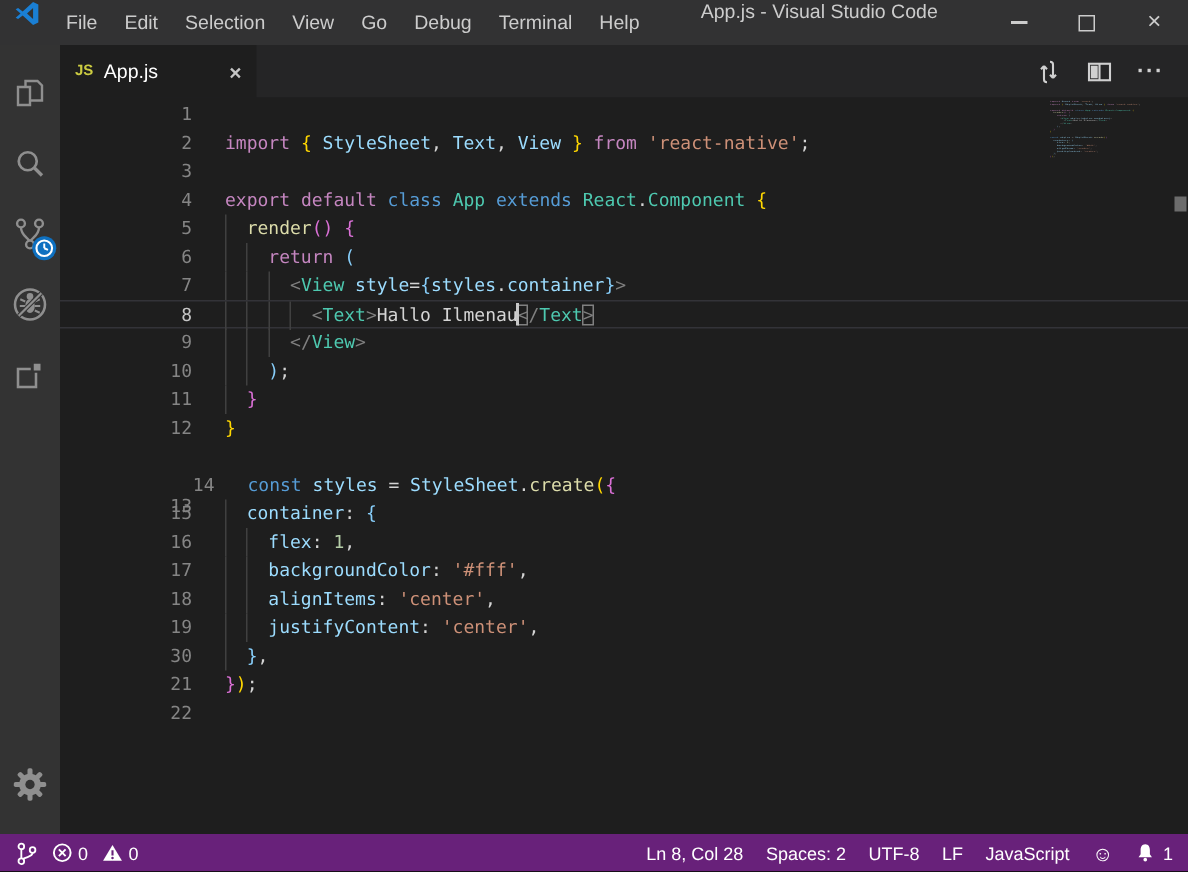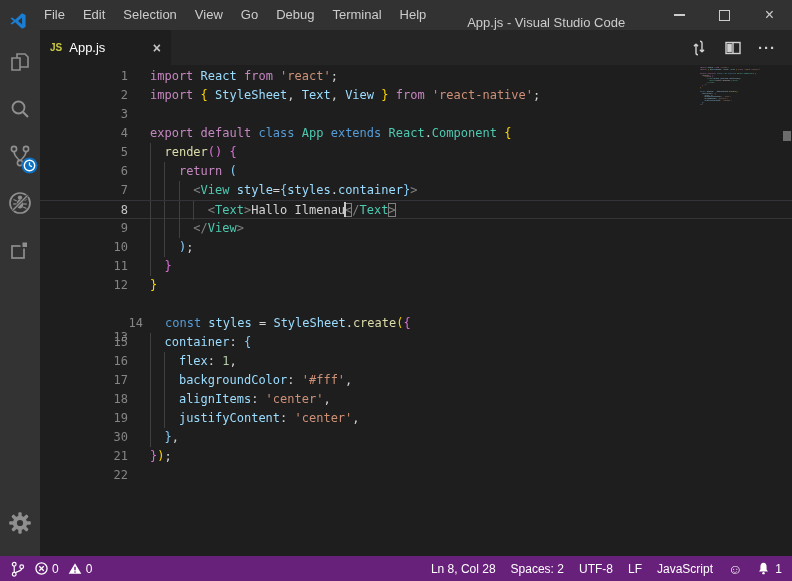--- a/index.html
+++ b/index.html
@@ -1,21 +1,21 @@
 <!DOCTYPE html>
 <html style="--titlebar_bg: #323233; --tabbar_bg: #252526; --editor_bg: #1e1e1e; --activitybar_bg: #333333; --statusbar_bg: #68217A; --badge_bg: #0e70c0; --js_icon: #cbcb41;"><head>
 <meta charset="utf-8">
 <style>
   html,body{margin:0;padding:0;background:#000;}
   .window{position:relative;width:792px;height:581px;background:var(--editor_bg,#1e1e1e);
     font-family:"Liberation Sans",sans-serif;overflow:hidden;-webkit-font-smoothing:antialiased;}
 
   
   .titlebar{position:absolute;top:0;left:0;right:0;height:30px;background:var(--titlebar_bg,#323233);
-    display:flex;align-items:flex-end;color:#cccccc;font-size:13px;}
+    display:flex;align-items:flex-start;color:#cccccc;font-size:13px;}
   .logo{width:18px;height:18px;margin:0 8px 0 9px;flex:0 0 auto;}
   .menu{display:flex;align-items:center;height:100%;}
   .menu-item{padding:0 9px;line-height:30px;cursor:default;}
   .win-title{flex:1;text-align:center;color:#cccccc;white-space:nowrap;overflow:hidden;}
   .win-controls{display:flex;height:100%;}
   .win-btn{width:45px;height:100%;display:flex;align-items:center;justify-content:center;color:#cccccc;}
   .min-glyph{display:block;width:11px;height:1.4px;background:#cccccc;}
   .max-glyph{display:block;width:9px;height:9px;border:1.1px solid #cccccc;}
   .close-glyph{font-size:16px;line-height:16px;}
 
@@ -190,21 +190,20 @@
         <rect x="3.2" y="3.8" width="4.6" height="8.4" fill="#d0d0d0"></rect>
       </svg>
       <span class="more-dots">···</span>
     </div>
   </div>
 
   <div class="editor">
     <div id="lines">
         <div class="row" style="top: 2px;">
           <span class="ln">1</span>
-          <span class="codeline"><span class="tk-kwP">import</span><span class="tk-pln"> </span><span class="tk-var">React</span><span class="tk-pln"> </span><span class="tk-kwP">from</span><span class="tk-pln"> </span><span class="tk-str">'react'</span><span class="tk-pln">;</span></span>
         </div>
         <div class="row" style="top: 21px;">
           <span class="ln">2</span>
           <span class="codeline"><span class="tk-kwP">import</span><span class="tk-pln"> </span><span class="tk-b1">{</span><span class="tk-pln"> </span><span class="tk-var">StyleSheet</span><span class="tk-pln">, </span><span class="tk-var">Text</span><span class="tk-pln">, </span><span class="tk-var">View</span><span class="tk-pln"> </span><span class="tk-b1">}</span><span class="tk-pln"> </span><span class="tk-kwP">from</span><span class="tk-pln"> </span><span class="tk-str">'react-native'</span><span class="tk-pln">;</span></span>
         </div>
         <div class="row" style="top: 40px;">
           <span class="ln">3</span>
           <span class="codeline"></span>
         </div>
         <div class="row" style="top: 59px;">

